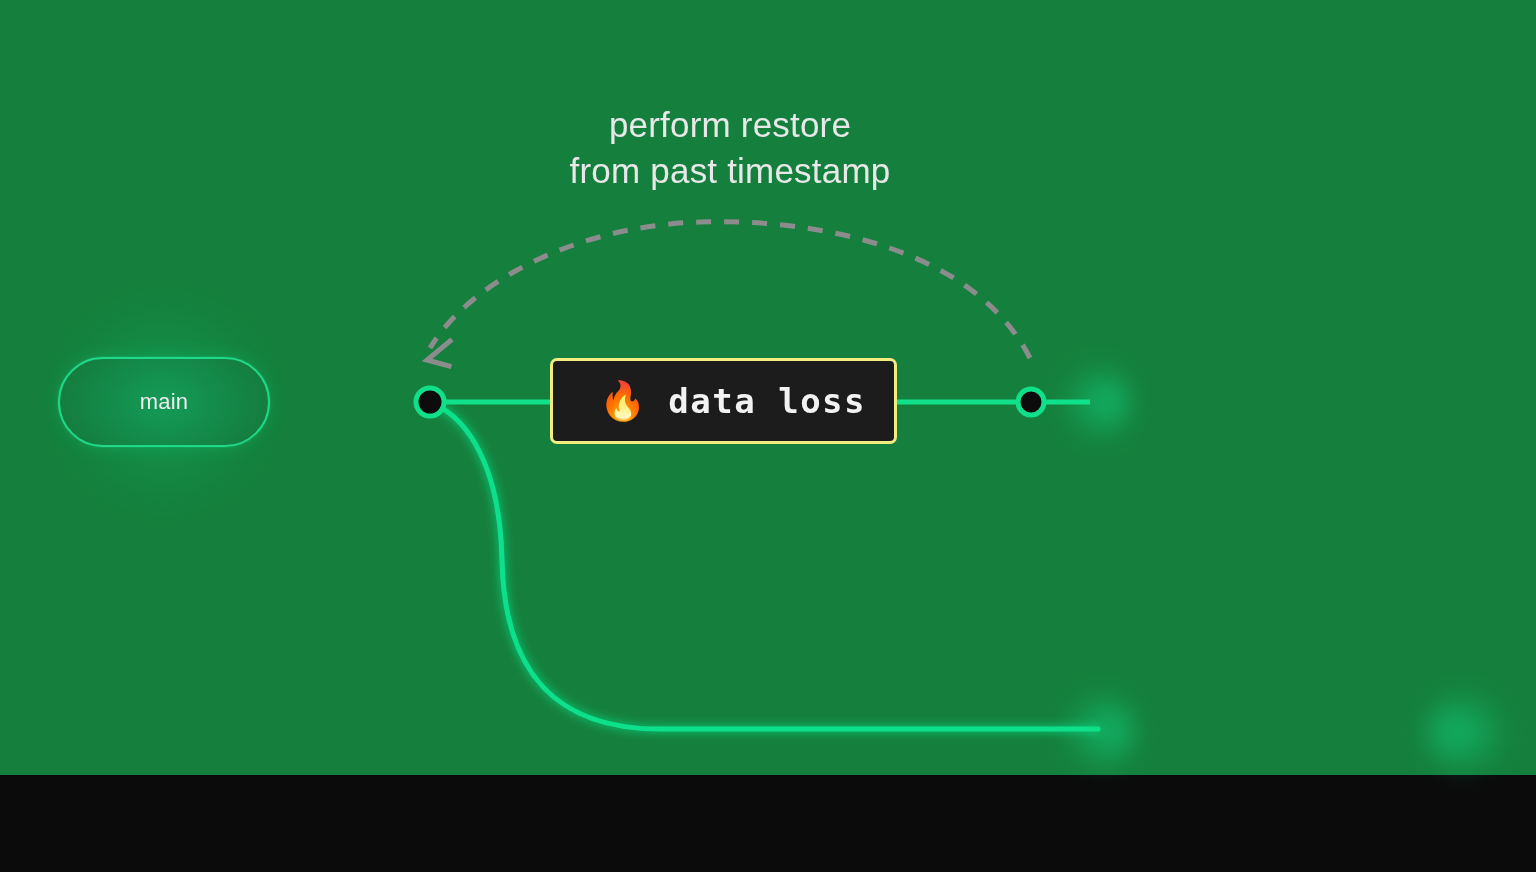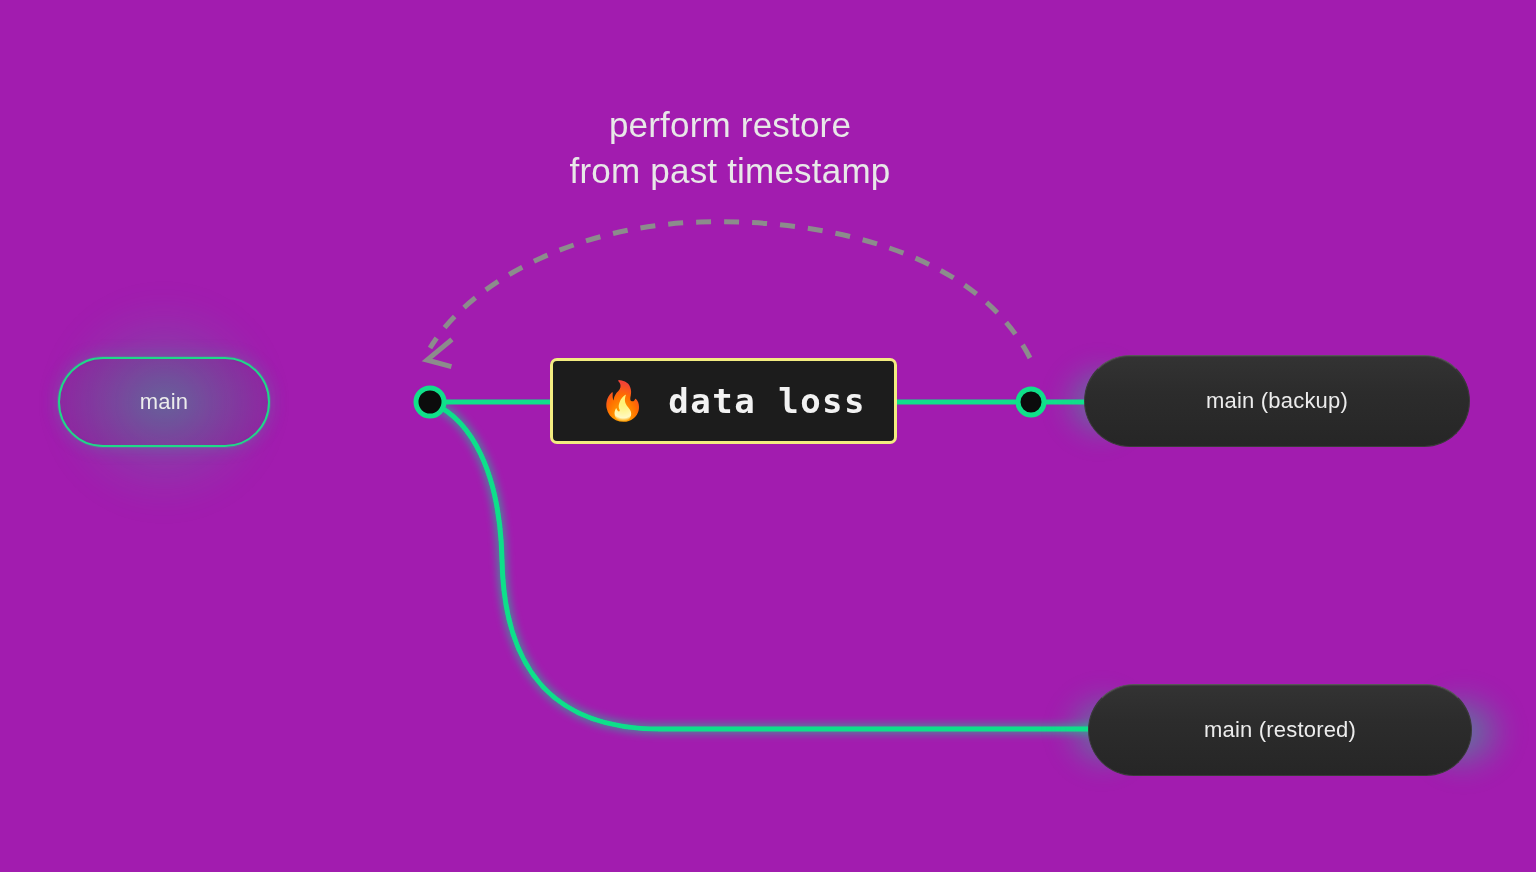--- a/index.html
+++ b/index.html
@@ -7,22 +7,22 @@
   html, body {
     width: 1536px;
     height: 872px;
     background: #0b0b0b;
     overflow: hidden;
   }
 
   #stage {
     position: relative;
     width: 1536px;
-    height: 872px;
-    background: #a21caf;
+    height: 775px;
+    background: #15803d;
     font-family: "Liberation Sans", sans-serif;
   }
 
   
   #edges {
     position: absolute;
     inset: 0;
     width: 1536px;
     height: 872px;
     pointer-events: none;
@@ -185,26 +185,20 @@
     <path d="M 450 341 L 427 360 L 449 366" stroke="#8c8c8c" stroke-width="5" fill="none" stroke-linecap="square" stroke-linejoin="miter"></path>
   </svg>
 
   <div class="caption">perform restore
 from past timestamp</div>
 
   <div class="pill pill-main">
     <span>main</span>
   </div>
 
-  <div class="pill pill-gray pill-backup">
-    <span>main (backup)</span>
-  </div>
-
-  <div class="pill pill-gray pill-restore">
-    <span>main (restored)</span>
-  </div>
+
 
   <div class="dataloss">
     <span class="emoji">🔥</span>
     <span class="dl-label">data loss</span>
   </div>
 
 </div>
 
 </body></html>

